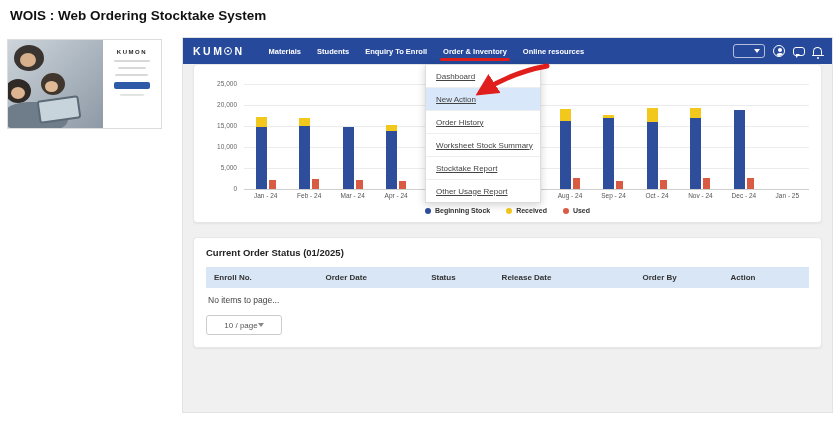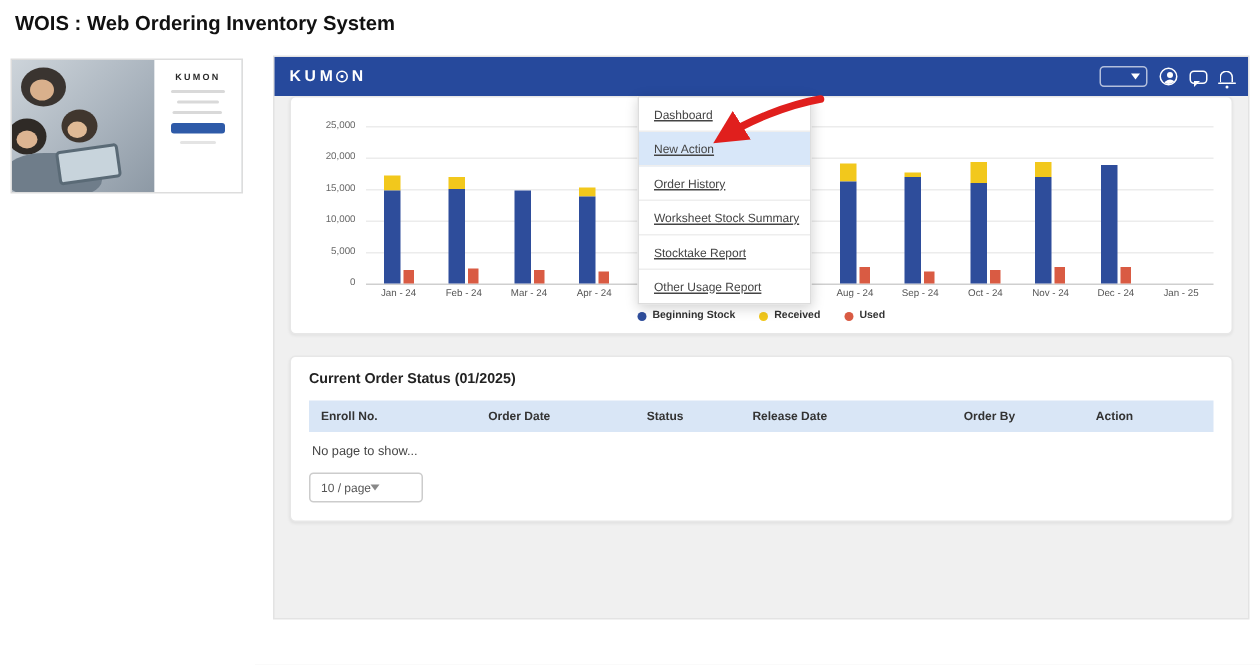--- a/index.html
+++ b/index.html
@@ -80,32 +80,32 @@
   .x-axis { display:flex; margin-left:38px; margin-top:3px; }
   .x-label { flex:1; text-align:center; font-size:6.5px; color:#555; white-space:nowrap; }
   .legend { display:flex; justify-content:center; gap:16px; margin-top:8px; }
   .legend-item { display:flex; align-items:center; gap:4px; font-size:7px; font-weight:bold; color:#333; }
   .legend-dot { width:6px; height:6px; border-radius:50%; display:inline-block; }
 
   
   .table-header { display:flex; background:#d9e6f6; height:21px; align-items:center; margin-top:9px; padding:0 8px; }
   .th { font-size:8px; color:#333; font-weight:600; }
   .empty-text { font-size:8.5px; color:#444; margin:7px 2px 10px; }
-  .page-select { width:76px; height:20px; border:1px solid #ccc; border-radius:3px; background:#fff; display:flex; align-items:center; justify-content:flex-start; padding:0 7px; font-size:8px; color:#555; cursor:pointer; }
+  .page-select { width:76px; height:20px; border:1px solid #ccc; border-radius:3px; background:#fff; display:flex; align-items:center; justify-content:center; padding:0 7px; font-size:8px; color:#555; cursor:pointer; }
   .caret-d { width:0; height:0; border-left:3px solid transparent; border-right:3px solid transparent; border-top:4px solid #888; }
 
   
   .annot-arrow { position:absolute; left:455px; top:56px; width:110px; height:50px; z-index:10; pointer-events:none; }
 </style>
 </head>
 <body>
 
 <div class="canvas">
 
-  <div class="page-title">WOIS : Web Ordering Inventory System</div>
+  <div class="page-title">WOIS : Web Ordering Stocktake System</div>
 
   <div class="thumb">
     <div class="thumb-photo">
       <div class="shape hair1"></div>
       <div class="shape face1"></div>
       <div class="shape hair2"></div>
       <div class="shape face2"></div>
       <div class="shape hair3"></div>
       <div class="shape face3"></div>
       <div class="shape cloth"></div>
@@ -122,20 +122,27 @@
   </div>
 
   <div class="app">
 
     <div class="navbar">
       <div class="logo">
         <span>KUM</span>
         <span class="logo-o"></span>
         <span>N</span>
       </div>
+      <div class="nav-items">
+          <div class="nav-item">Materials</div>
+          <div class="nav-item">Students</div>
+          <div class="nav-item">Enquiry To Enroll</div>
+          <div class="nav-item active">Order &amp; Inventory<div class="red-underline"></div></div>
+          <div class="nav-item">Online resources</div>
+        </div>
       <div class="nav-right">
         <div class="nav-select">
           <span class="caret-w"></span>
         </div>
         <div class="nav-avatar"></div>
         <div class="nav-chat"></div>
         <div class="nav-bell"></div>
       </div>
     </div>
 
@@ -297,21 +304,21 @@
     <div class="card status-card">
       <div class="card-title">Current Order Status (01/2025)</div>
       <div class="table-header">
           <div class="th" style="width: 19%;">Enroll No.</div>
           <div class="th" style="width: 18%;">Order Date</div>
           <div class="th" style="width: 12%;">Status</div>
           <div class="th" style="width: 24%;">Release Date</div>
           <div class="th" style="width: 15%;">Order By</div>
           <div class="th" style="width: 12%;">Action</div>
         </div>
-      <div class="empty-text">No page to show...</div>
+      <div class="empty-text">No items to page...</div>
       <div class="page-select">
         <span>10 / page</span>
         <span class="caret-d"></span>
       </div>
     </div>
 
   </div>
 
   <svg class="annot-arrow" viewBox="0 0 110 50">
     <defs>

